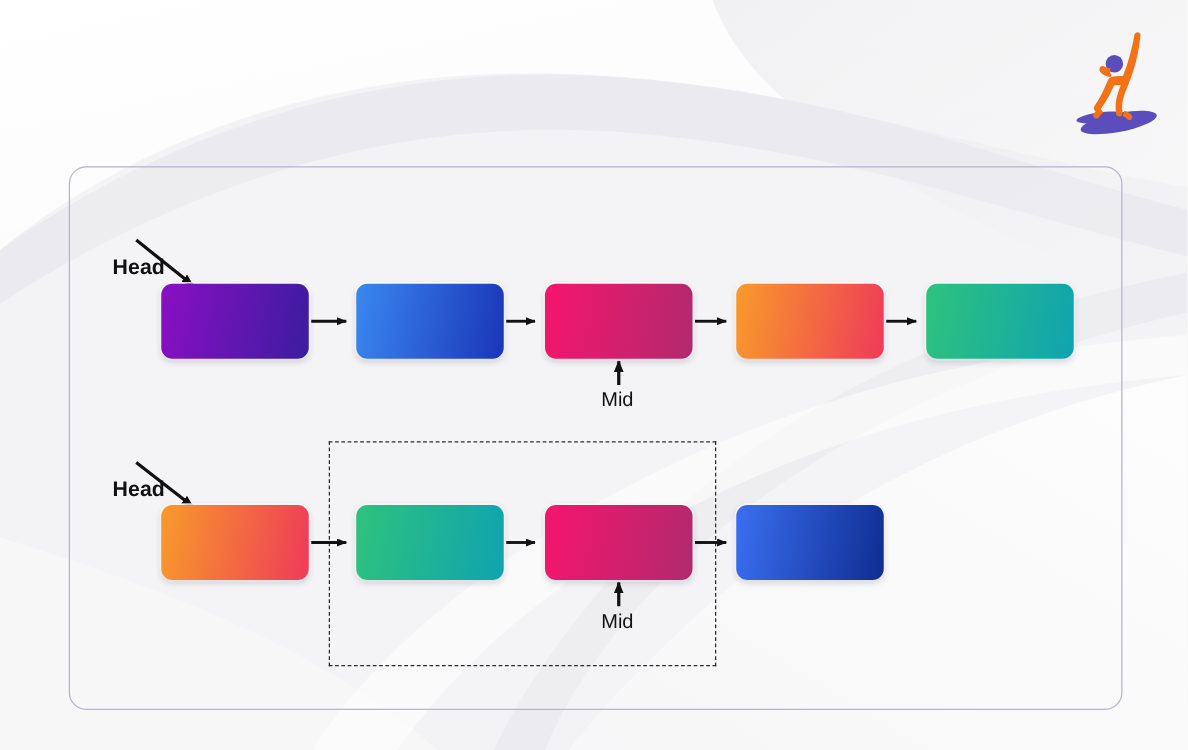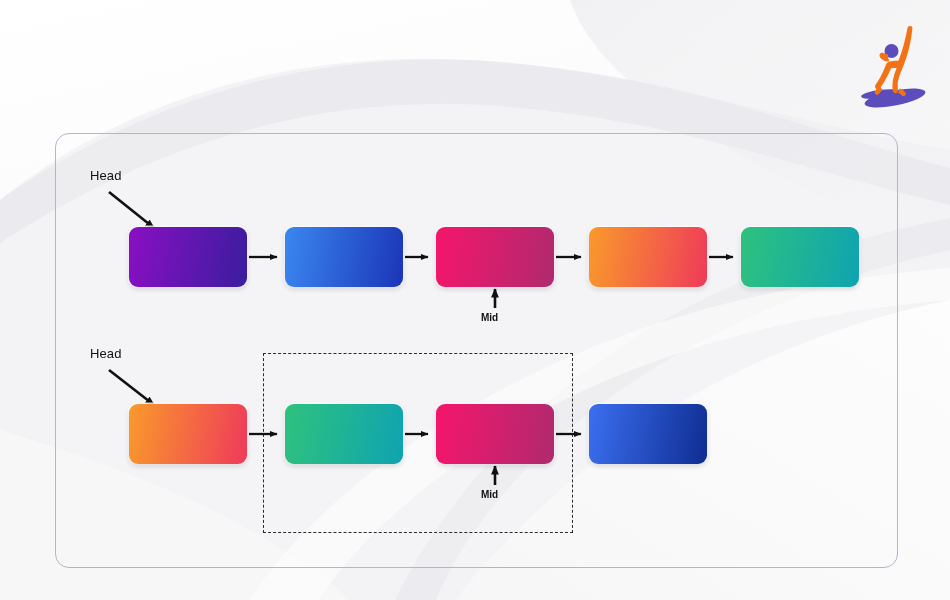--- a/index.html
+++ b/index.html
@@ -30,25 +30,25 @@
     position:absolute;width:118px;height:60px;border-radius:9px;
     box-shadow:0 2px 5px rgba(40,40,60,0.18), 0 0 0 1.5px rgba(255,255,255,0.85);
   }
 
   .dashbox{
     position:absolute;left:263px;top:353px;width:310px;height:180px;
     border:1.6px dashed #2b2b2b;box-sizing:border-box;background:transparent;
   }
 
   .label{
-    position:absolute;color:#111111;font-size:13px;font-weight:400;
-    letter-spacing:0.1px;white-space:nowrap;
+    position:absolute;color:#111111;font-size:17px;font-weight:700;
+    letter-spacing:0.1px;white-space:nowrap;margin-top:36px;
   }
   .label-sm{
-    position:absolute;color:#111111;font-size:10px;font-weight:700;
+    position:absolute;color:#111111;font-size:16px;font-weight:400;
     white-space:nowrap;
   }
 </style>
 </head>
 <body>
 
 <div id="stage">
 
   <svg class="bg-svg" viewBox="0 0 950 600" preserveAspectRatio="none">
     <defs>

